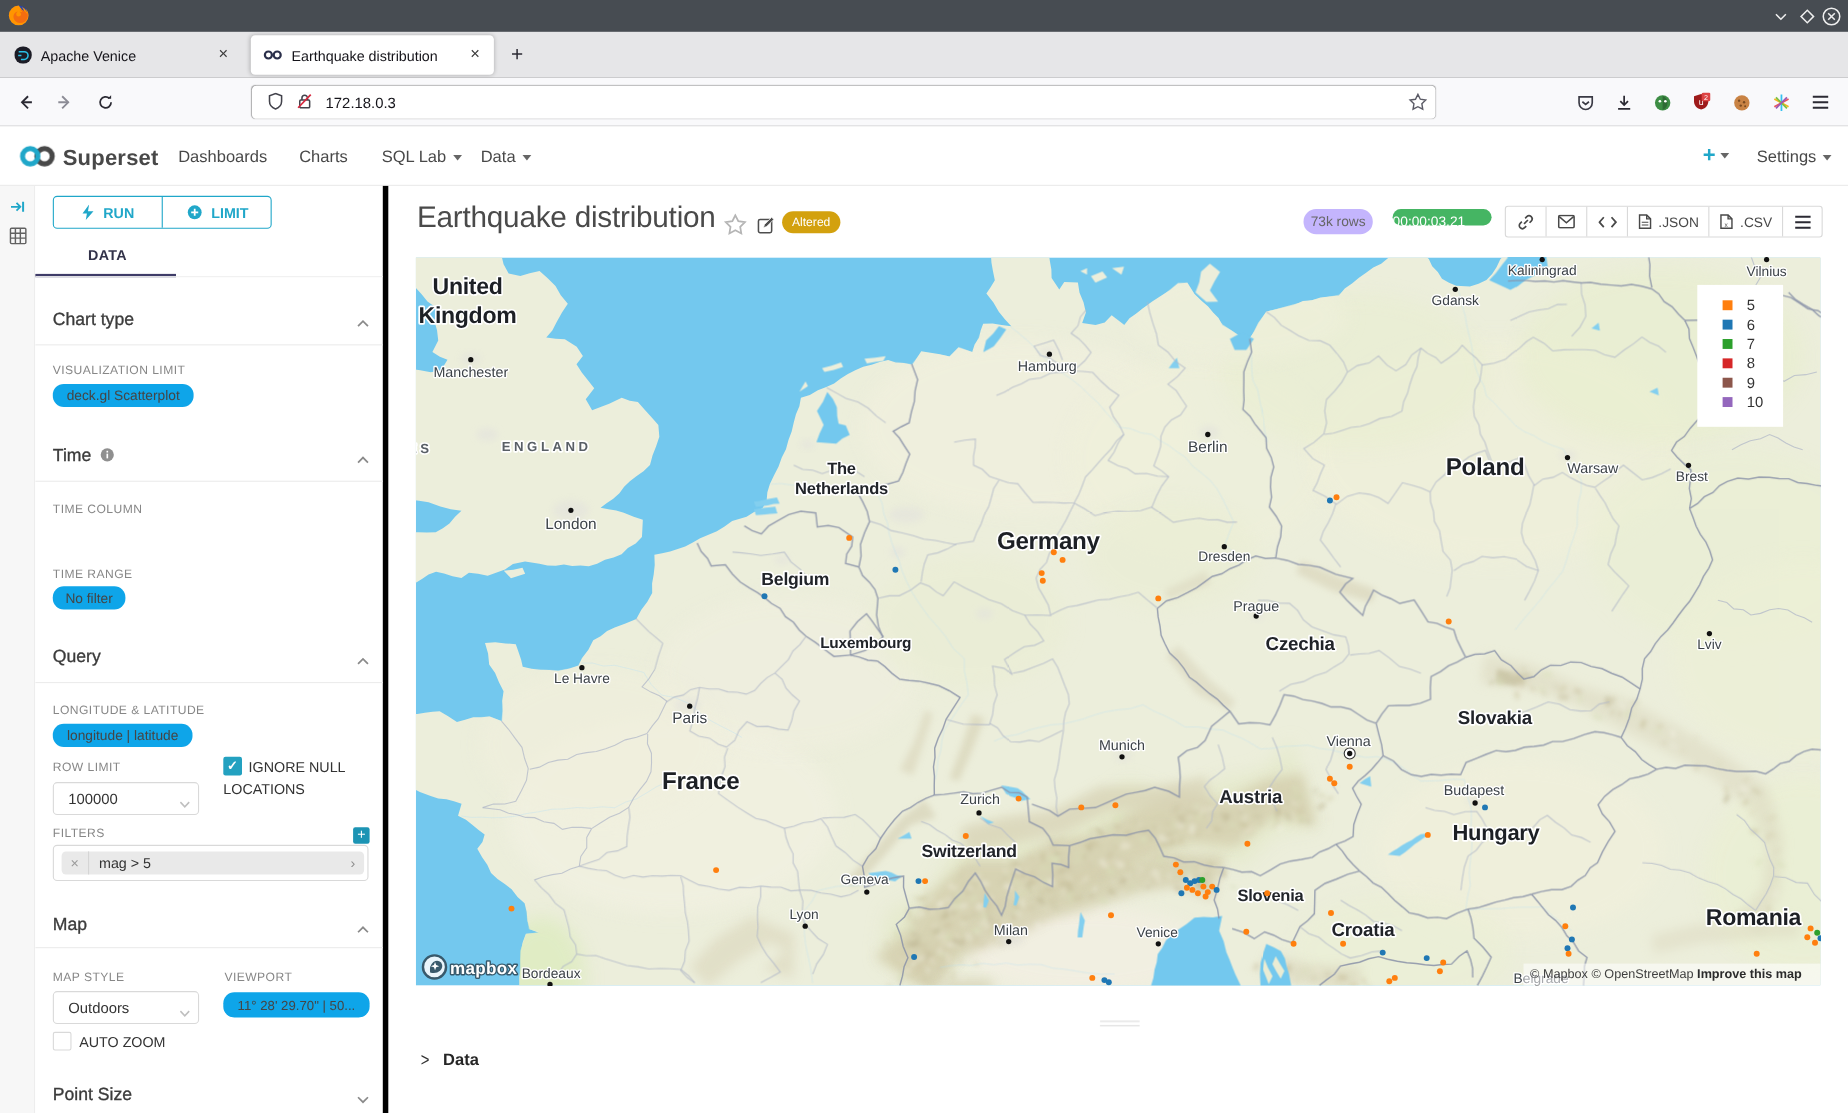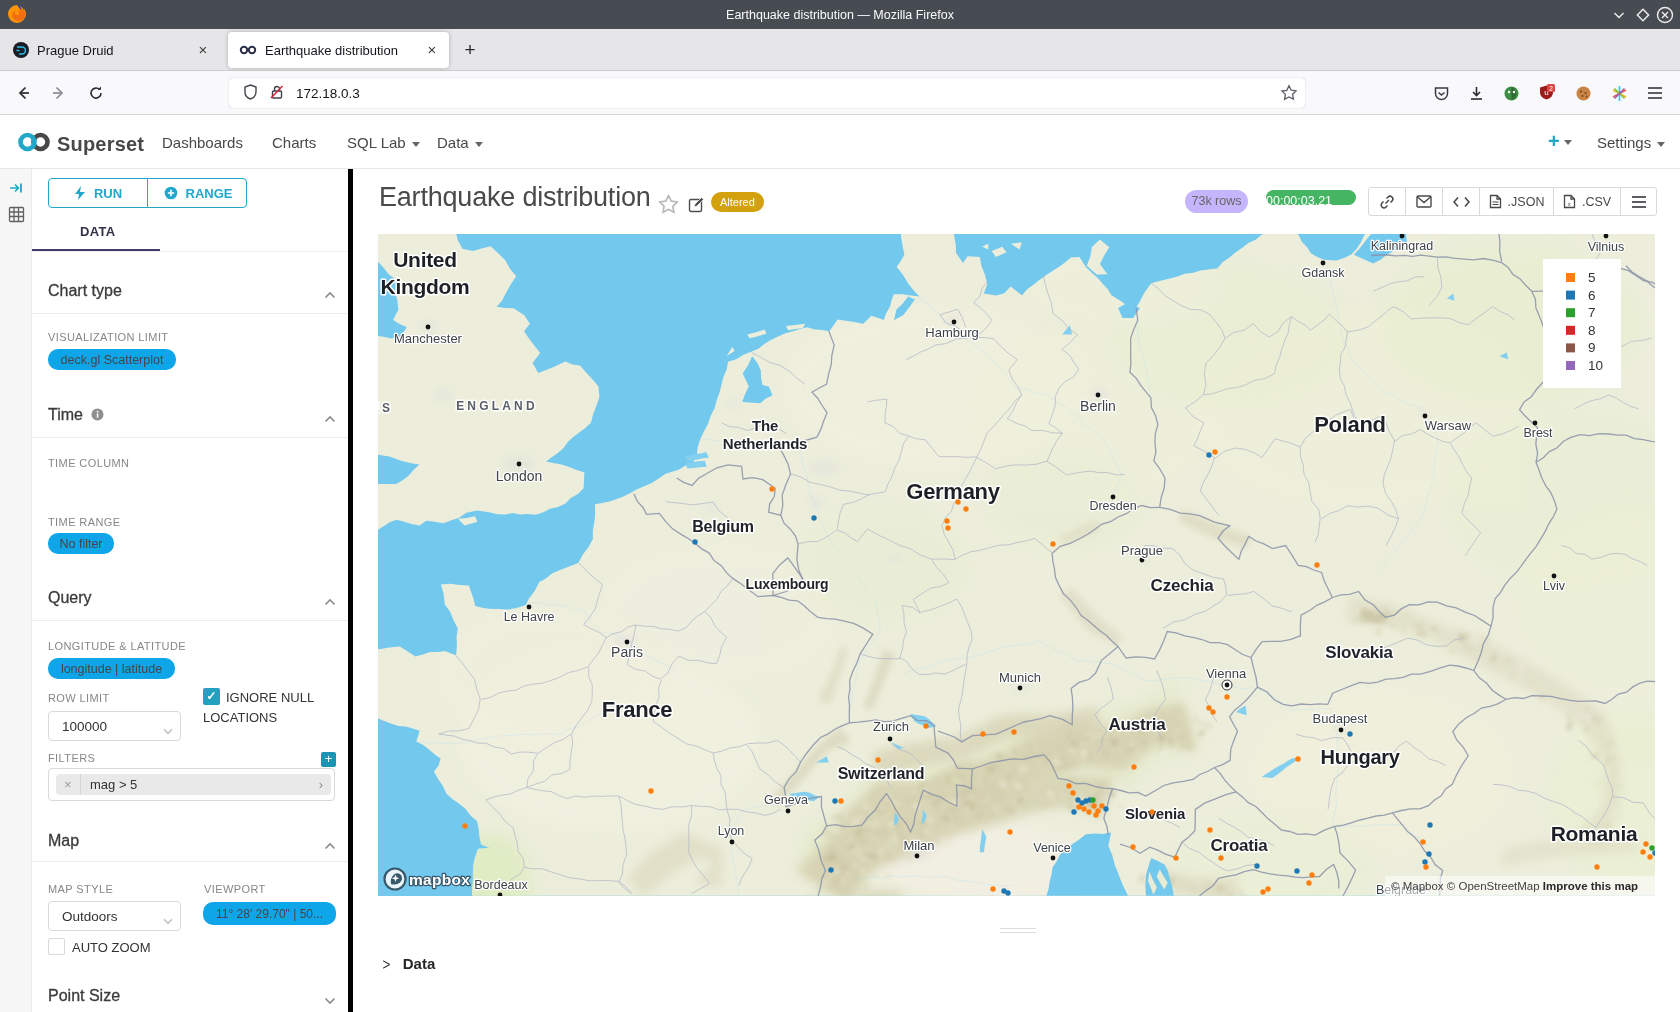--- a/index.html
+++ b/index.html
@@ -55,42 +55,41 @@
 #datarow{position:absolute;left:28px;top:786px;font-size:15px;font-weight:bold;color:#262626}
 #datarow .ch{display:inline-block;margin-right:12px;font-weight:normal;color:#333;transform:scale(.9,1.15)}
 </style></head>
 <body>
 <div id="titlebar">
   <div class="abs" style="left:7px;top:4px"><svg width="20" height="20" viewBox="0 0 20 20" style="">
         <circle cx="10" cy="10" r="9" fill="#2b45a7"></circle>
         <path d="M10 1a9 9 0 1 0 9 9c0-2-1-4.5-2.5-5.8.6 1.1.8 2 .6 3-.5-2.4-2-4-4.3-4.9C14 3.5 15 5.5 15 7c-1-2-3.4-3-5.3-2.8-1.6.1-3 .8-3.9 1.8C7 5.5 8.5 5.6 9.5 6 7 6 4.5 8 4.3 10.5 4 14 6.5 17 10 17a7 7 0 0 0 7-7" fill="#ff9500"></path>
         <path d="M17.6 6.6c.9 2 .9 4.3.2 6.1-1 2.6-3.5 4.4-6.6 4.3-3.4-.1-6-2.7-6-5.9 0-2.4 1.7-4.3 4-4.6-1.1.8-1.5 1.6-1.4 2.6.1 1 .9 1.8 2 1.9 1.4.1 2.4-1 2.3-2.3-.1-.9-.6-1.5-1.5-1.9 1-.3 2 0 2.8.4-.3-1-1.2-2-2.4-2.4 2.8-.3 5.2 1.2 6.6 3.8z" fill="#f46d10"></path>
       </svg></div>
-  <div class="title">Earthquake distribution — Mozilla Firefox</div>
   <div class="abs" style="left:1612px;top:8px"><svg width="14" height="14" viewBox="0 0 14 14" style="">
         <path d="M2.5 5 7 9.5 11.5 5" stroke="#eee" stroke-width="1.4" fill="none"></path>
       </svg></div>
   <div class="abs" style="left:1636px;top:8px"><svg width="14" height="14" viewBox="0 0 14 14" style="">
         <rect x="3" y="3" width="8" height="8" stroke="#eee" stroke-width="1.4" fill="none" transform="rotate(45 7 7)"></rect>
       </svg></div>
   <div class="abs" style="left:1656px;top:6px"><svg width="18" height="18" viewBox="0 0 18 18" style="">
         <circle cx="9" cy="9" r="7.5" stroke="#eee" stroke-width="1.4" fill="none"></circle>
         <path d="M6 6l6 6M12 6l-6 6" stroke="#eee" stroke-width="1.4"></path>
       </svg></div>
 </div>
 <div id="tabbar">
   <div class="tab" id="tab1">
       <span style="margin-left:5px;display:flex">
         <svg width="16" height="16" viewBox="0 0 16 16" style="">
           <circle cx="8" cy="8" r="8" fill="#1c1c26"></circle>
           <path d="M4 5h5a3.5 3.5 0 0 1 0 7H6" fill="none" stroke="#29c0e7" stroke-width="1.4"></path>
           <path d="M3.5 8.5h3" stroke="#29c0e7" stroke-width="1.4"></path>
         </svg>
       </span>
-      <span class="ttl">Prague Druid</span>
+      <span class="ttl">Apache Venice</span>
       <span class="tclose">×</span>
     </div>
   <div class="tab" id="tab2">
       <span style="margin-left:11px;display:flex">
         <svg width="18" height="12" viewBox="0 0 18 12" style="">
           <circle cx="5" cy="6" r="3.2" fill="none" stroke="#2a2f4a" stroke-width="2"></circle>
           <circle cx="13" cy="6" r="3.2" fill="none" stroke="#2a2f4a" stroke-width="2"></circle>
         </svg>
       </span>
       <span class="ttl">Earthquake distribution</span>
@@ -196,21 +195,21 @@
         <svg width="12" height="14" viewBox="0 0 12 14" style="">
           <path d="M7 0 1 8h4L4 14l7-8H6z" fill="#20a7c9"></path>
         </svg>
         <span style="margin-left:8px">RUN</span>
       </div>
     <div class="half" style="left:100px;width:98px">
         <svg width="14" height="14" viewBox="0 0 14 14" style="">
           <circle cx="7" cy="7" r="6.3" fill="#20a7c9"></circle>
           <path d="M7 3.8v6.4M3.8 7h6.4" stroke="#fff" stroke-width="1.6"></path>
         </svg>
-        <span style="margin-left:8px">RANGE</span>
+        <span style="margin-left:8px">LIMIT</span>
       </div>
   </div>
   <div id="datatab">DATA</div>
   <div id="tabline"></div>
     <div id="tabline2"></div>
   <div class="schead" style="top:113px">Chart type</div>
 <div class="abs" style="left:292px;top:116px"><svg width="12" height="8" viewBox="0 0 12 8" style="">
         <path d="M1.5 6.5 6 2l4.5 4.5" stroke="#8a8a8a" stroke-width="1.6" fill="none"></path>
       </svg></div>
 <div class="sdiv" style="top:144px"></div>

